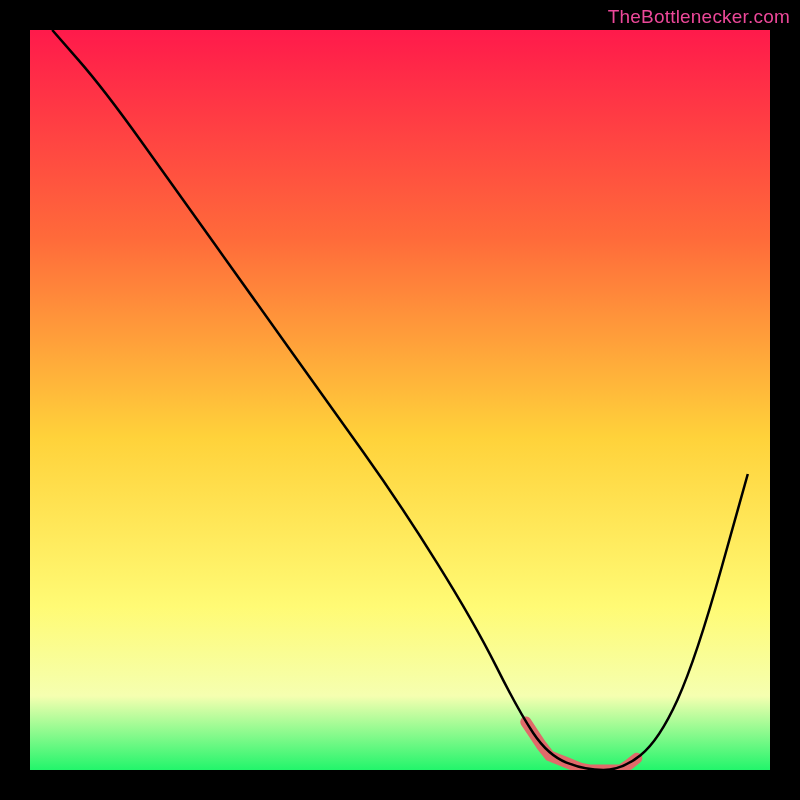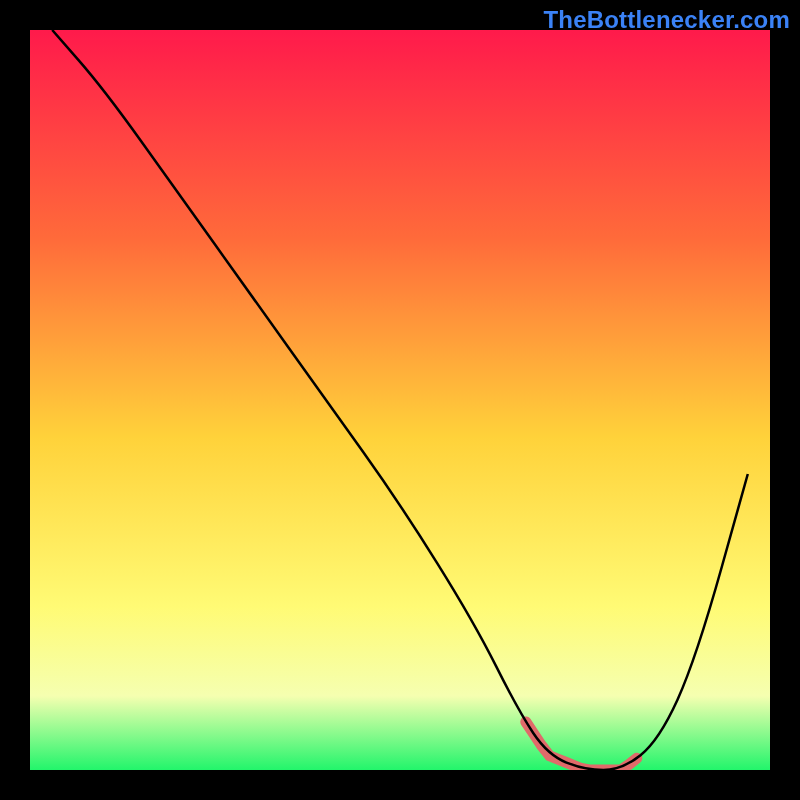--- a/index.html
+++ b/index.html
@@ -16,23 +16,23 @@
     left: 30px;
     top: 30px;
     width: 740px;
     height: 740px;
     background: #000;
   }
   .watermark {
     position: absolute;
     top: 6px;
     right: 10px;
-    color: #3b82f6;
-    font-size: 24px;
-    font-weight: 700;
+    color: #ec4899;
+    font-size: 19px;
+    font-weight: 400;
     letter-spacing: 0.2px;
     z-index: 20;
     user-select: none;
   }
   svg {
     display: block;
   }
 </style>
 </head>
 <body>

